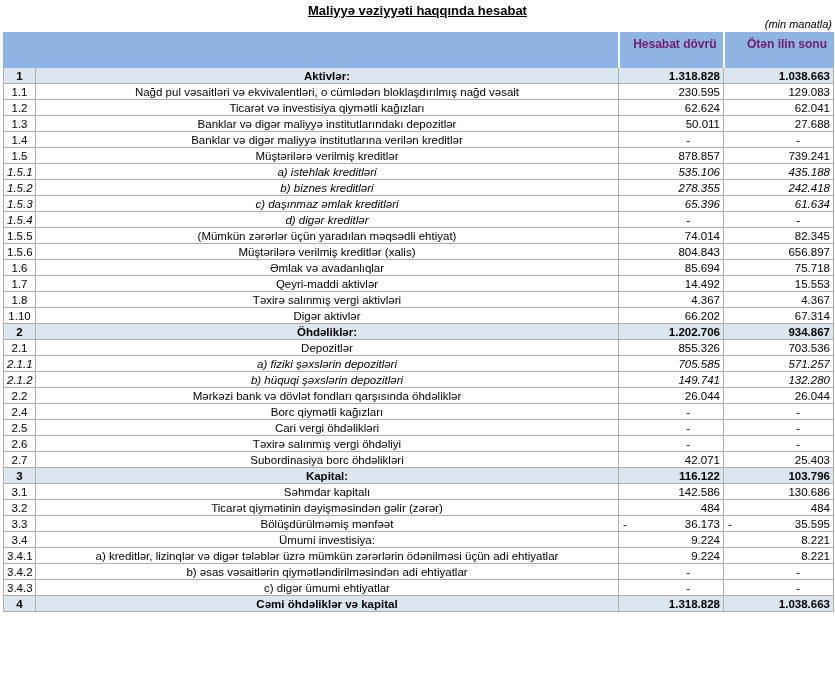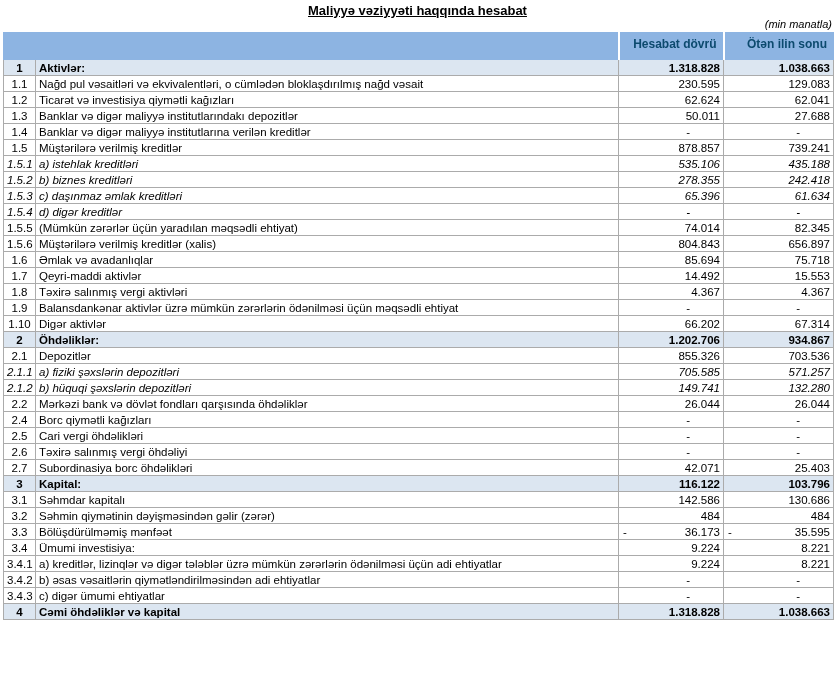--- a/index.html
+++ b/index.html
@@ -43,40 +43,40 @@
     table-layout: fixed;
     font-size: 11.5px;
   }
   table.fin col.c-num  { width: 32px; }
   table.fin col.c-desc { width: 583px; }
   table.fin col.c-v1   { width: 105px; }
   table.fin col.c-v2   { width: 110px; }
 
   table.fin th {
     background: #8DB4E2;
-    color: #0c4a6e;
+    color: #701a75;
     font-weight: bold;
     font-size: 12px;
     height: 22px;
-    padding: 0 6px 4px 0;
+    padding: 0 6px 12px 0;
     text-align: right;
     border: 1px solid #8DB4E2;
   }
   table.fin th.h-val { border-left: 2px solid #ffffff; }
 
   table.fin td {
     height: 15px;
     padding: 0 3px;
     border: 1px solid #ABABAB;
     overflow: hidden;
     white-space: nowrap;
     vertical-align: middle;
   }
   td.cell-num  { text-align: center; padding: 0 1px; }
-  td.cell-desc { text-align: left; padding-left: 5px; }
+  td.cell-desc { text-align: center; padding-left: 5px; }
   td.cell-val  { text-align: right; padding-right: 7px; position: relative; }
   td.cell-val.dash { padding-right: 33px; }
   td.cell-val .neg-sign {
     position: absolute;
     left: 4px;
     top: 0;
     height: 100%;
     display: flex;
     align-items: center;
   }
@@ -193,26 +193,20 @@
           <td class="cell-val">14.492</td>
           <td class="cell-val">15.553</td>
         </tr>
         <tr class="normal">
           <td class="cell-num">1.8</td>
           <td class="cell-desc">Təxirə salınmış vergi aktivləri</td>
           <td class="cell-val">4.367</td>
           <td class="cell-val">4.367</td>
         </tr>
         <tr class="normal">
-          <td class="cell-num">1.9</td>
-          <td class="cell-desc">Balansdankənar aktivlər üzrə mümkün zərərlərin ödənilməsi üçün məqsədli ehtiyat</td>
-          <td class="cell-val dash">-</td>
-          <td class="cell-val dash">-</td>
-        </tr>
-        <tr class="normal">
           <td class="cell-num">1.10</td>
           <td class="cell-desc">Digər aktivlər</td>
           <td class="cell-val">66.202</td>
           <td class="cell-val">67.314</td>
         </tr>
         <tr class="section">
           <td class="cell-num">2</td>
           <td class="cell-desc">Öhdəliklər:</td>
           <td class="cell-val">1.202.706</td>
           <td class="cell-val">934.867</td>
@@ -272,21 +266,21 @@
           <td class="cell-val">103.796</td>
         </tr>
         <tr class="normal">
           <td class="cell-num">3.1</td>
           <td class="cell-desc">Səhmdar kapitalı</td>
           <td class="cell-val">142.586</td>
           <td class="cell-val">130.686</td>
         </tr>
         <tr class="normal">
           <td class="cell-num">3.2</td>
-          <td class="cell-desc">Səhmin qiymətinin dəyişməsindən gəlir (zərər)</td>
+          <td class="cell-desc">Ticarət qiymətinin dəyişməsindən gəlir (zərər)</td>
           <td class="cell-val">484</td>
           <td class="cell-val">484</td>
         </tr>
         <tr class="normal">
           <td class="cell-num">3.3</td>
           <td class="cell-desc">Bölüşdürülməmiş mənfəət</td>
           <td class="cell-val"><span class="neg-sign">-</span>36.173</td>
           <td class="cell-val"><span class="neg-sign">-</span>35.595</td>
         </tr>
         <tr class="normal">

